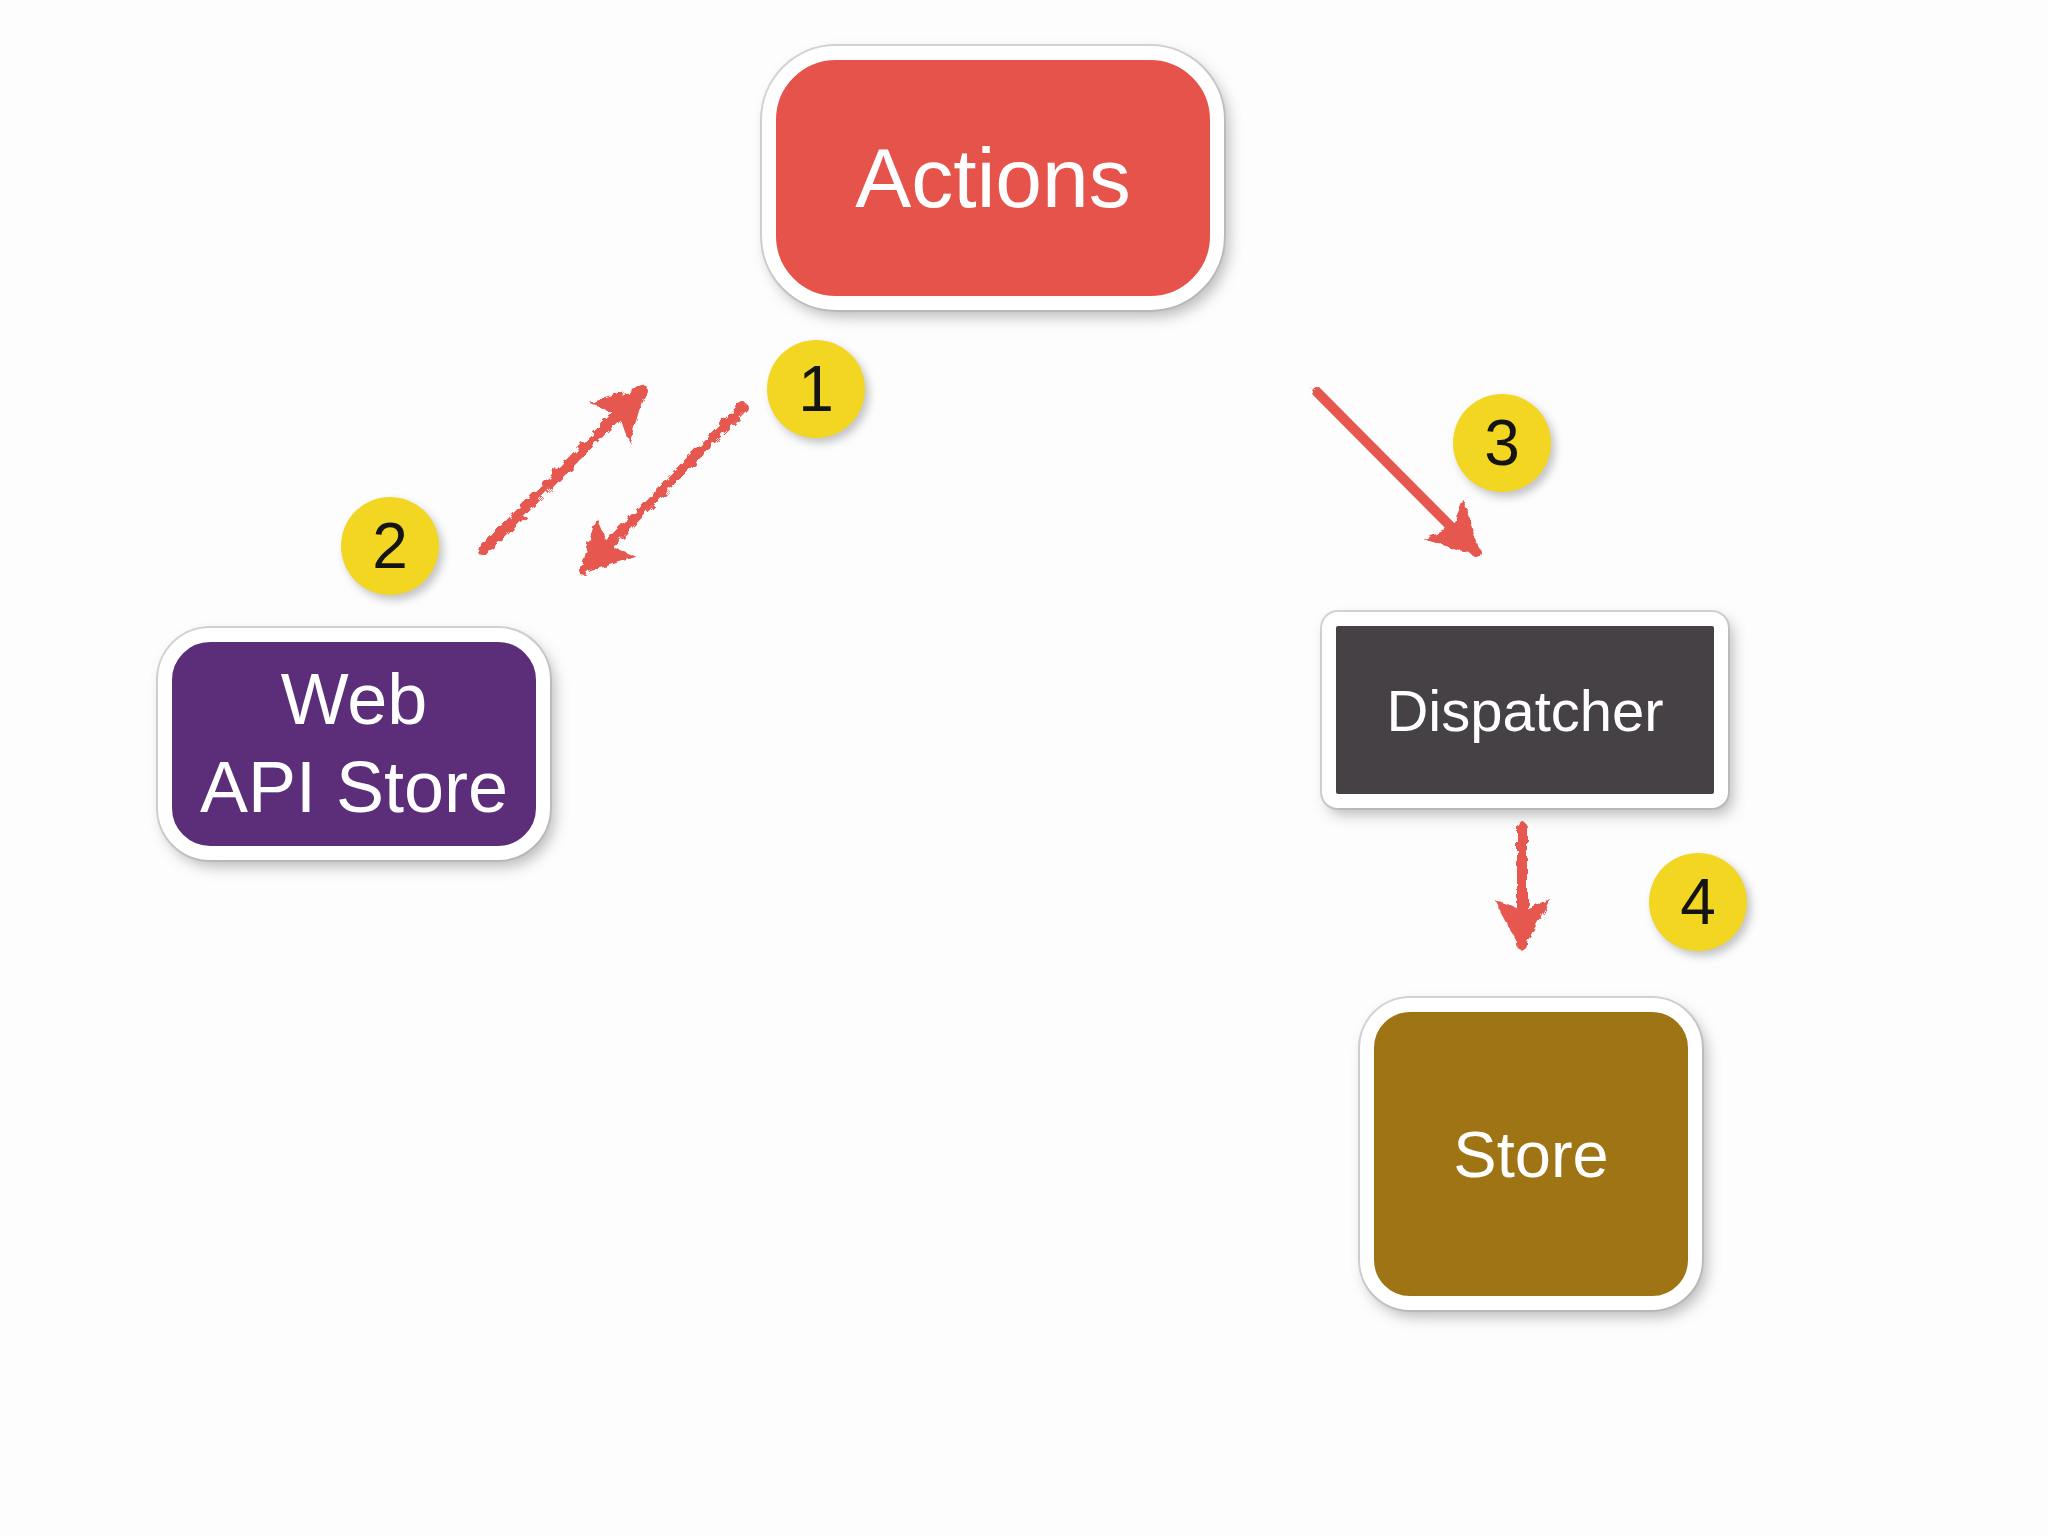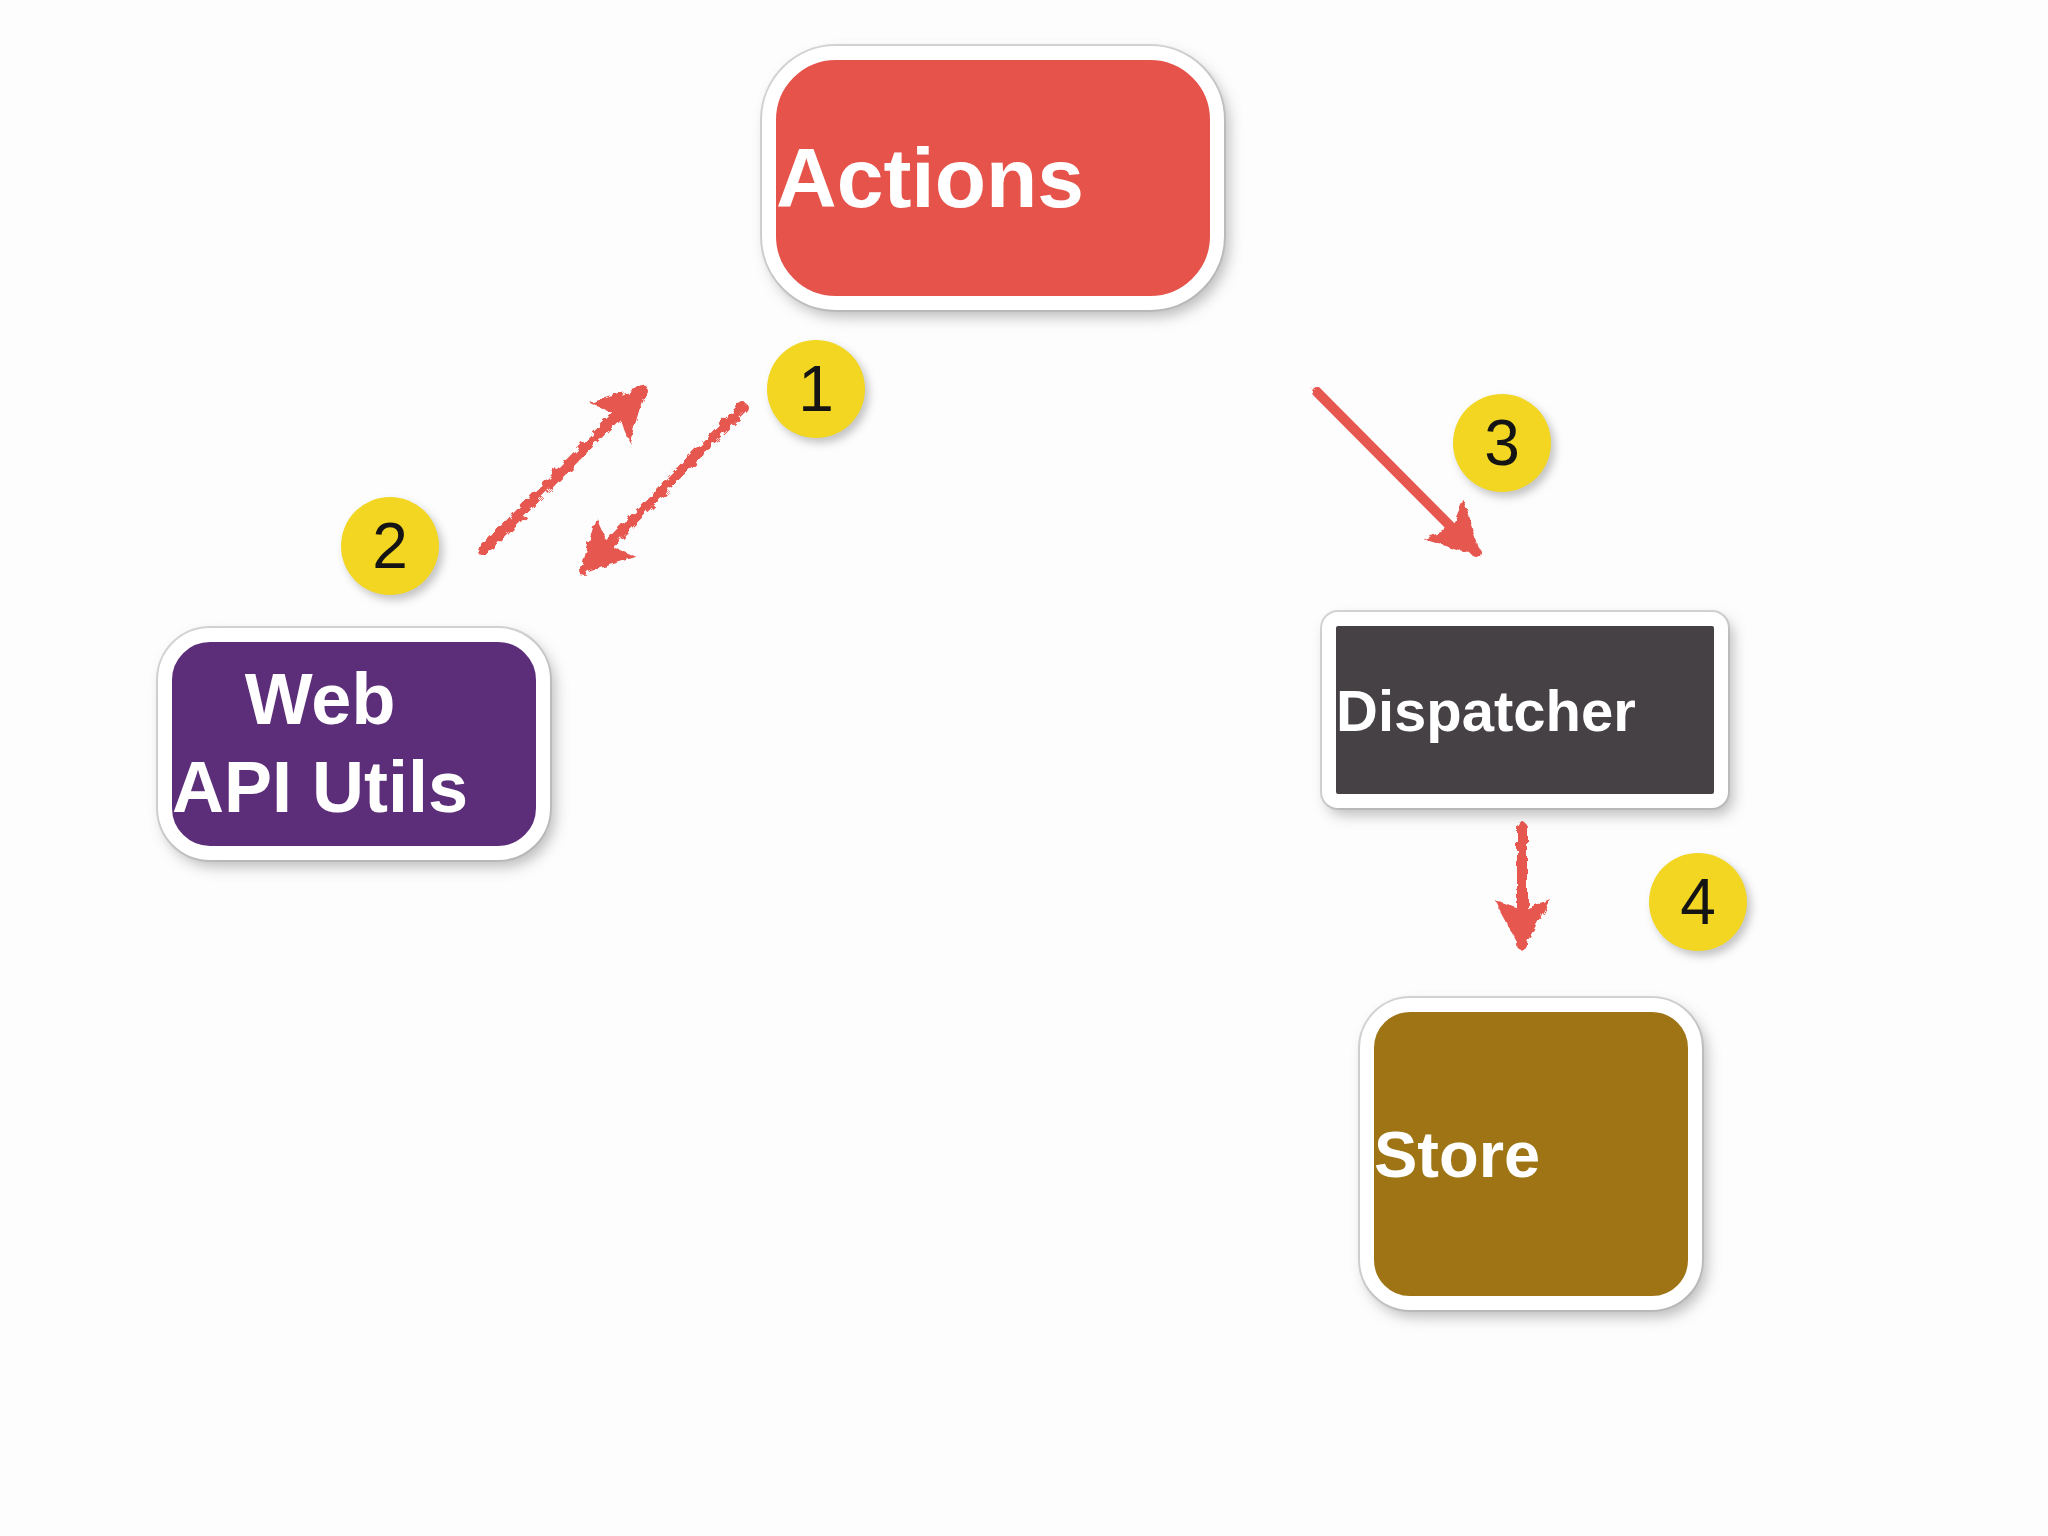--- a/index.html
+++ b/index.html
@@ -17,25 +17,25 @@
     position: absolute; left: 0; top: 0;
     width: 2048px; height: 1536px;
     pointer-events: none;
   }
   .node {
     position: absolute;
     box-sizing: border-box;
     border: 14px solid #ffffff;
     display: flex;
     align-items: center;
-    justify-content: flex-start;
+    justify-content: center;
     text-align: center;
     box-shadow: 0 0 0 2px rgba(165,165,165,0.45), 5px 7px 14px rgba(110,110,110,0.45);
     color: #ffffff;
-    font-weight: 700;
+    font-weight: 400;
   }
   .node .node-label { display: block; }
   .node-actions {
     left: 762px; top: 46px; width: 462px; height: 264px;
     border-radius: 74px;
     font-size: 84px;
   }
   .node-web-api-utils {
     left: 158px; top: 628px; width: 392px; height: 232px;
     border-radius: 52px;
@@ -96,21 +96,21 @@
     </g>
   </svg>
 
   <div class="node node-actions" style="background-color: rgb(229, 83, 75); color: rgb(255, 255, 255);">
     <span class="node-label">Actions</span>
   </div>
 
   <div class="node node-web-api-utils" style="background-color: rgb(92, 46, 122); color: rgb(255, 255, 255);">
     <span class="node-label">
       <span style="display:block">Web</span>
-      <span style="display:block">API Utils</span>
+      <span style="display:block">API Store</span>
     </span>
   </div>
 
   <div class="node node-dispatcher" style="background-color: rgb(70, 65, 69); color: rgb(255, 255, 255);">
     <span class="node-label">Dispatcher</span>
   </div>
 
   <div class="node node-store" style="background-color: rgb(158, 116, 20); color: rgb(255, 255, 255);">
     <span class="node-label">Store</span>
   </div>

